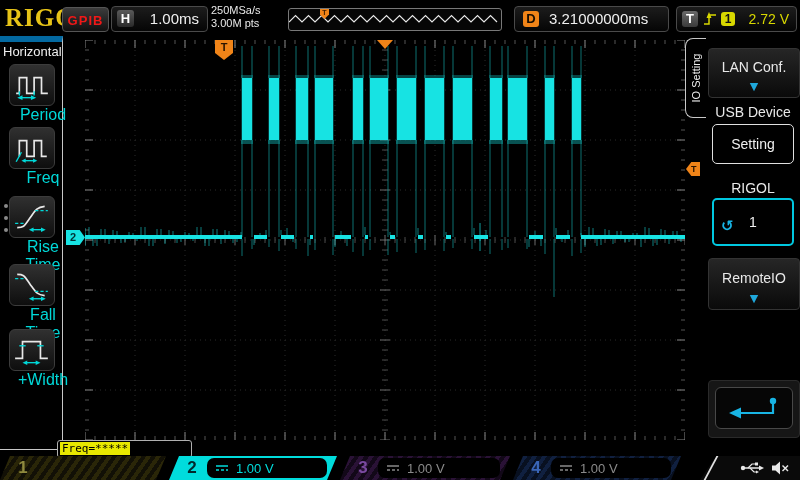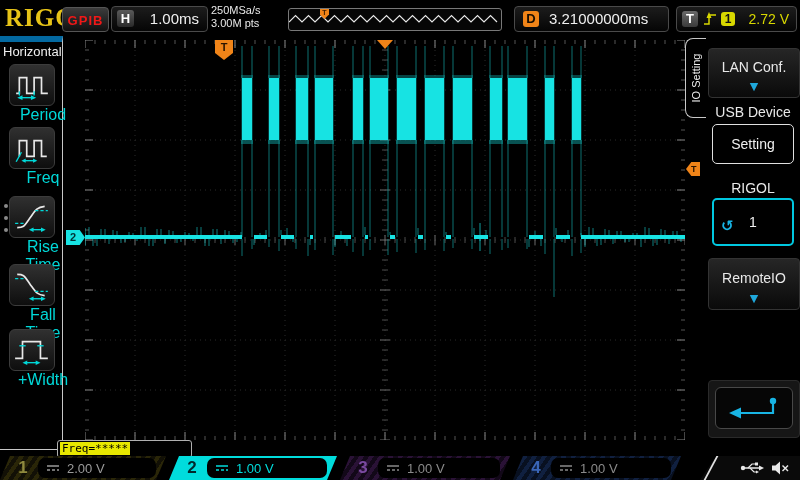--- a/index.html
+++ b/index.html
@@ -797,29 +797,20 @@
     </div>
   </div>
 
   <div class="freqbox">
     <span>Freq=*****</span>
   </div>
 
   <div class="chbar">
     <div class="chseg ch1">
       <span class="dg">1</span>
-      <div class="chbox">
-        <svg class="coup" width="14" height="10">
-            <line x1="1" y1="3" x2="13" y2="3"></line>
-            <line x1="1" y1="7" x2="4" y2="7"></line>
-            <line x1="6" y1="7" x2="9" y2="7"></line>
-            <line x1="11" y1="7" x2="13" y2="7"></line>
-          </svg>
-        <span class="chv">2.00 V</span>
-      </div>
     </div>
     <div class="chseg ch2">
       <span class="dg">2</span>
       <div class="chbox">
         <svg class="coup" width="14" height="10">
             <line x1="1" y1="3" x2="13" y2="3"></line>
             <line x1="1" y1="7" x2="4" y2="7"></line>
             <line x1="6" y1="7" x2="9" y2="7"></line>
             <line x1="11" y1="7" x2="13" y2="7"></line>
           </svg>

